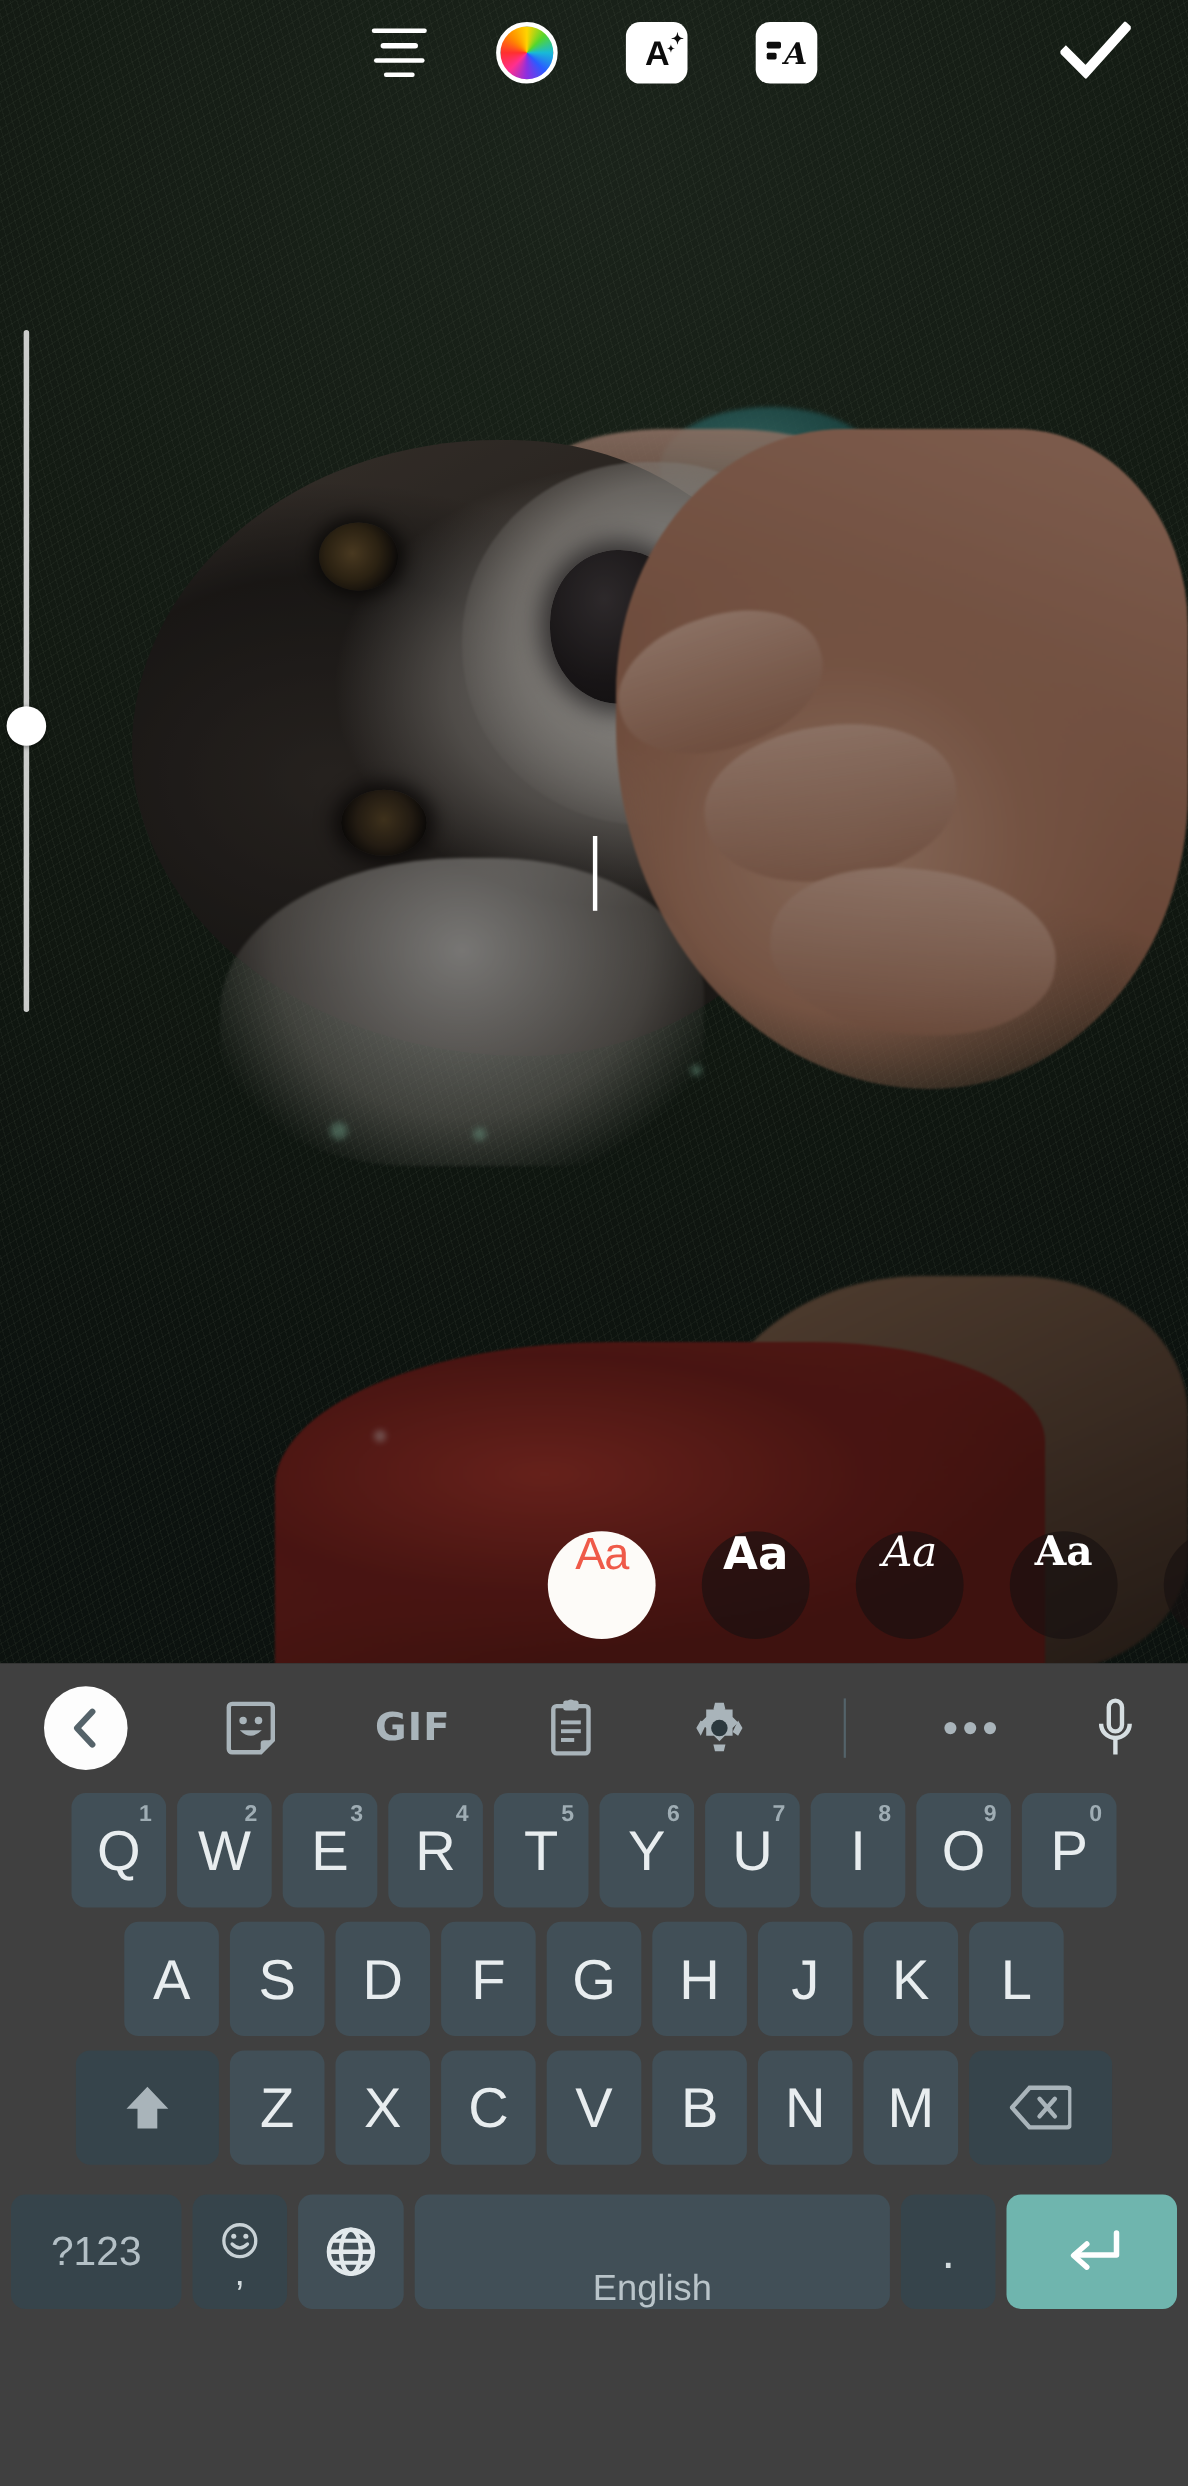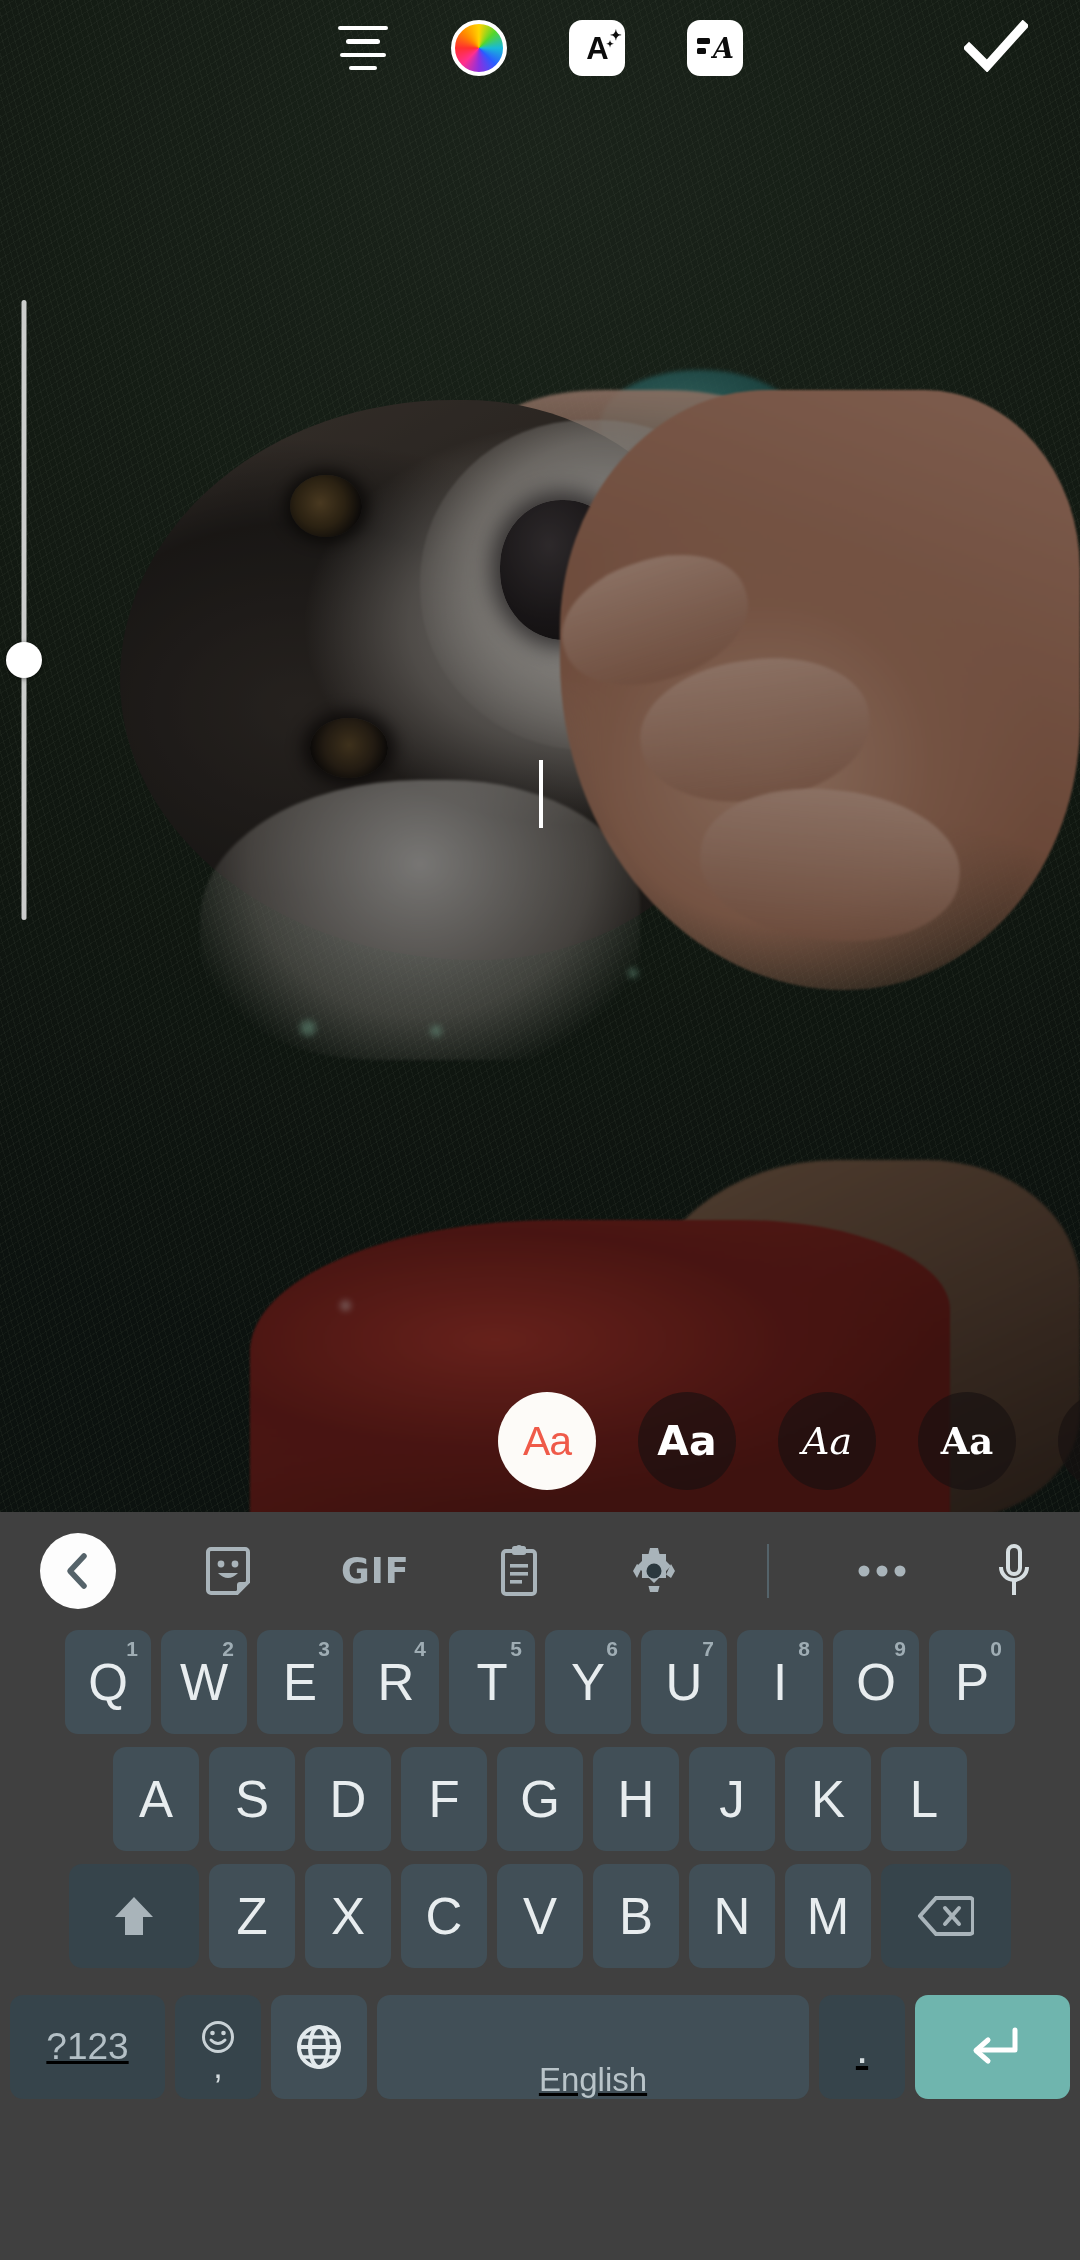--- a/index.html
+++ b/index.html
@@ -166,21 +166,21 @@
   .caret { position:absolute; left:539px; top:760px; width:4px; height:68px;
            background:#fff; z-index:17; }
 
   
   .fontbar {
     position:absolute; left:0; top:1385px; width:1080px; height:112px;
     display:flex; align-items:center; gap:42px; padding-left:498px; z-index:19;
   }
   .font-pill {
     flex:0 0 auto; width:98px; height:98px; border-radius:50%;
-    display:flex; align-items:center; justify-content:center;
+    display:flex; justify-content:center;
     background:rgba(22,16,16,.62); color:#fff; cursor:pointer;
   }
   .font-pill.active { background:#fdfbf8; color:#ef5a49; }
   .fp-label { font-size:41px; font-weight:700; line-height:1; }
   .fp-classic { font-family:"Liberation Sans", sans-serif; font-weight:400; letter-spacing:-1px; }
   .fp-modern  { font-family:"DejaVu Sans", sans-serif; font-weight:800; }
   .fp-neon    { font-family:"DejaVu Serif", serif; font-weight:400; font-style:italic; font-size:38px; }
   .fp-typewriter { font-family:"DejaVu Serif", serif; font-weight:800; font-size:37px; }
 
   
@@ -214,21 +214,21 @@
   .key.func { background:#36444b; }
   .key.wide { width:130px; }
   .key.space { background:#414f57; flex:1 1 auto; max-width:566px; font-size:33px; color:#b9c4c9; }
   .key.enter { background:#6fb5ae; width:155px; }
   .key.sym { width:155px; font-size:37px; color:#b4c0c6; }
   .key.period { width:86px; font-size:44px; color:#d4dcdf; align-items:flex-end; padding-bottom:26px; }
   .key.emoji { width:86px; flex-direction:column; gap:6px; }
   .kb-row.r1 { padding:0 4px; }
   .kb-row.r2 { padding:0 52px; }
   .kb-row.r3 { padding:0 4px; }
-  .kb-row.r4 { padding:14px 4px; margin-bottom:0;text-decoration:underline; }
+  .kb-row.r4 { padding:14px 4px; margin-bottom:0; }
 </style>
 </head>
 <body>
 
 <div id="app">
 
   <div class="canvas">
     <div class="grass"></div>
     <div class="ball"></div>
     <div class="toes"></div>

